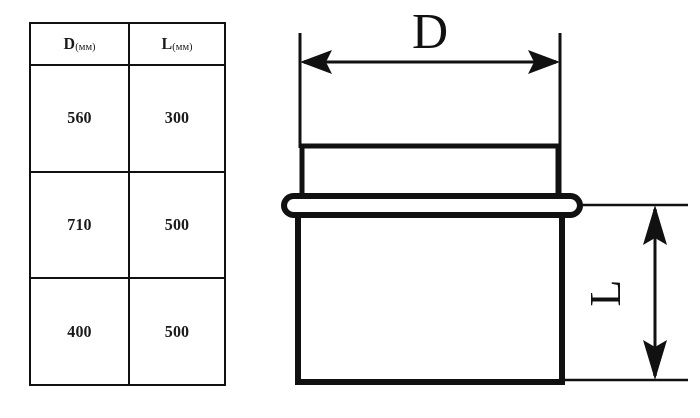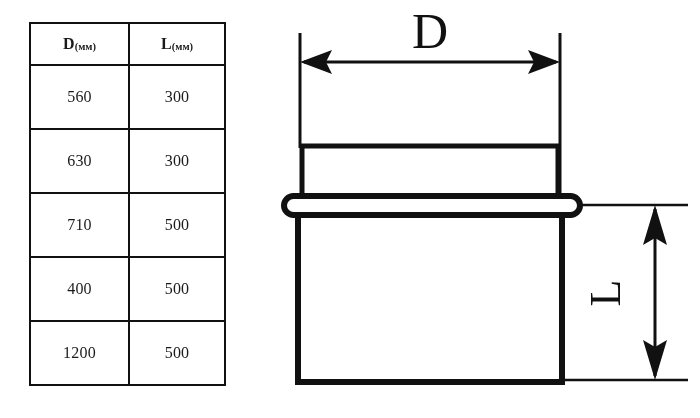--- a/index.html
+++ b/index.html
@@ -33,32 +33,32 @@
   #spec-table col.c-d { width: 99px; }
   #spec-table col.c-l { width: 96px; }
   #spec-table th,
   #spec-table td {
     border: 2px solid #111111;
     text-align: center;
     vertical-align: middle;
     padding: 0;
     height: 40.4px;
     font-size: 16px;
-    font-weight: normal;
+    font-weight: bold;
     color: #1a1a1a;
     letter-spacing: 0.2px;
   }
   #spec-table th {
     font-weight: bold;
     font-size: 16px;
     height: 40px;
   }
   .unit {
     font-size: 10.5px;
-    font-weight: bold;
+    font-weight: normal;
     letter-spacing: 0;
     vertical-align: baseline;
     position: relative;
     top: 1px;
   }
 
   
   #drawing {
     position: absolute;
     left: 240px;
@@ -95,33 +95,25 @@
         <th><span>D</span><span class="unit">(мм)</span></th>
         <th><span>L</span><span class="unit">(мм)</span></th>
       </tr>
     </thead>
     <tbody>
       <tr>
         <td>560</td>
         <td>300</td>
       </tr>
       <tr>
-        <td>630</td>
-        <td>300</td>
-      </tr>
-      <tr>
         <td>710</td>
         <td>500</td>
       </tr>
       <tr>
         <td>400</td>
-        <td>500</td>
-      </tr>
-      <tr>
-        <td>1200</td>
         <td>500</td>
       </tr>
     </tbody>
   </table>
 
   <div id="drawing">
     <svg width="460" height="418" viewBox="0 0 460 418" xmlns="http://www.w3.org/2000/svg">
 
       <line x1="60" y1="33" x2="60" y2="148" stroke="#111111" stroke-width="3"></line>
       <line x1="320" y1="33" x2="320" y2="206" stroke="#111111" stroke-width="3"></line>

